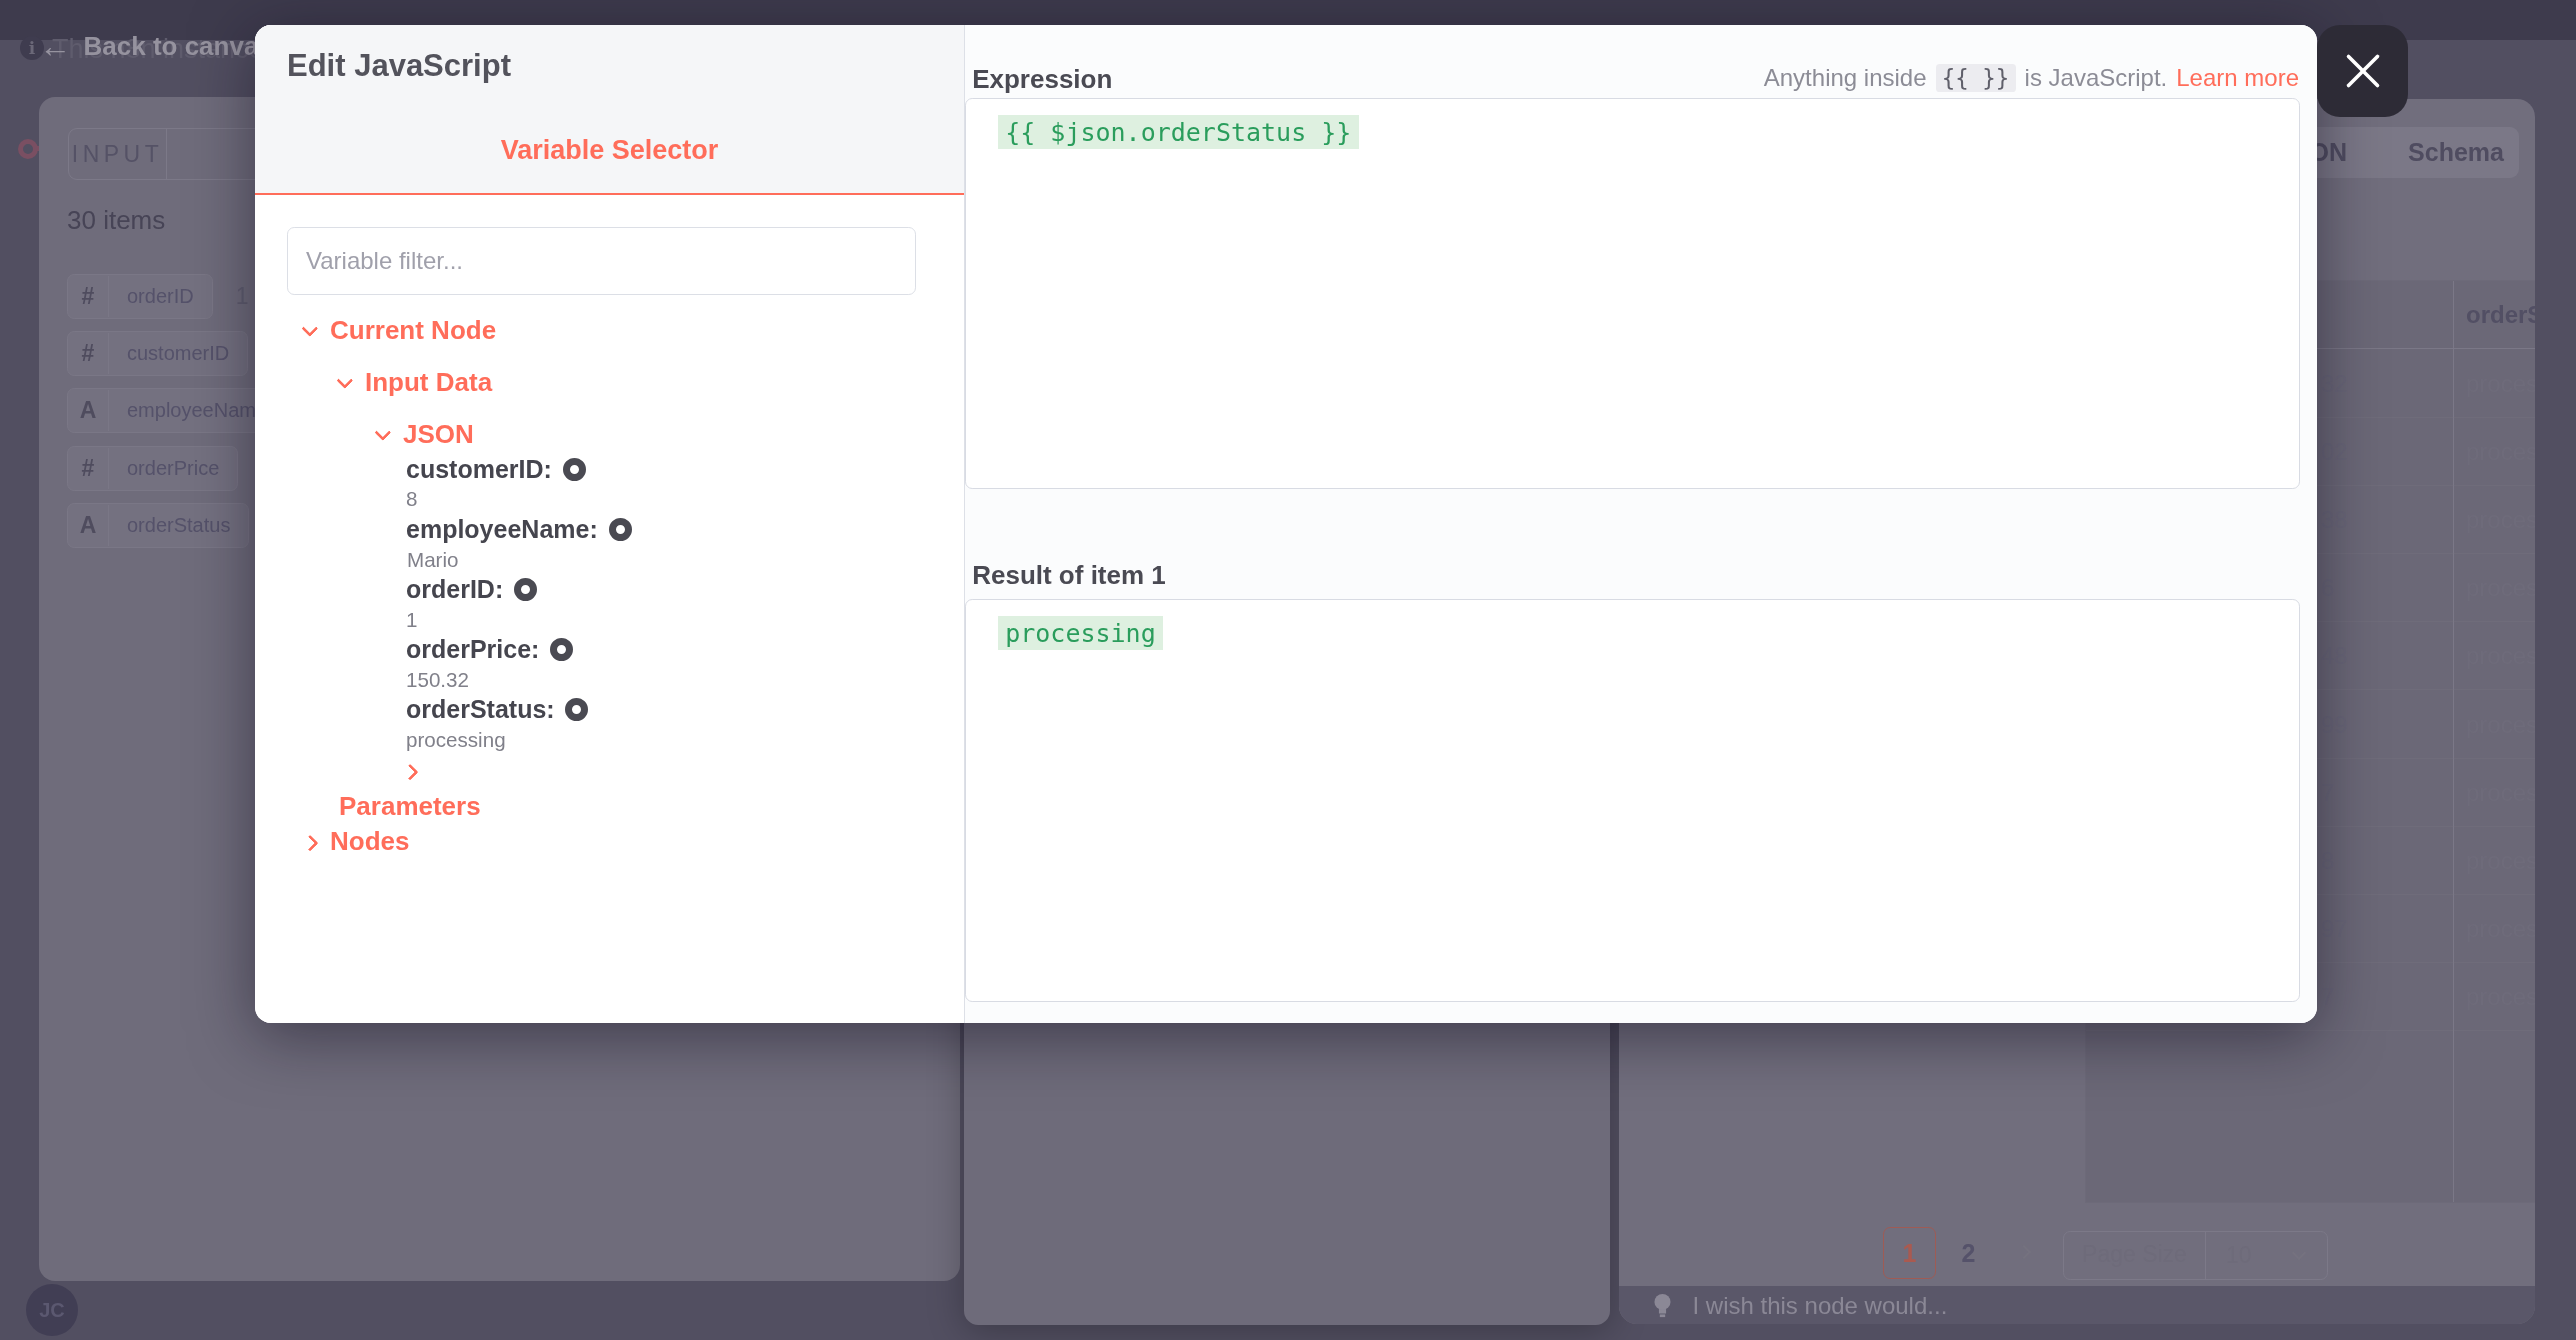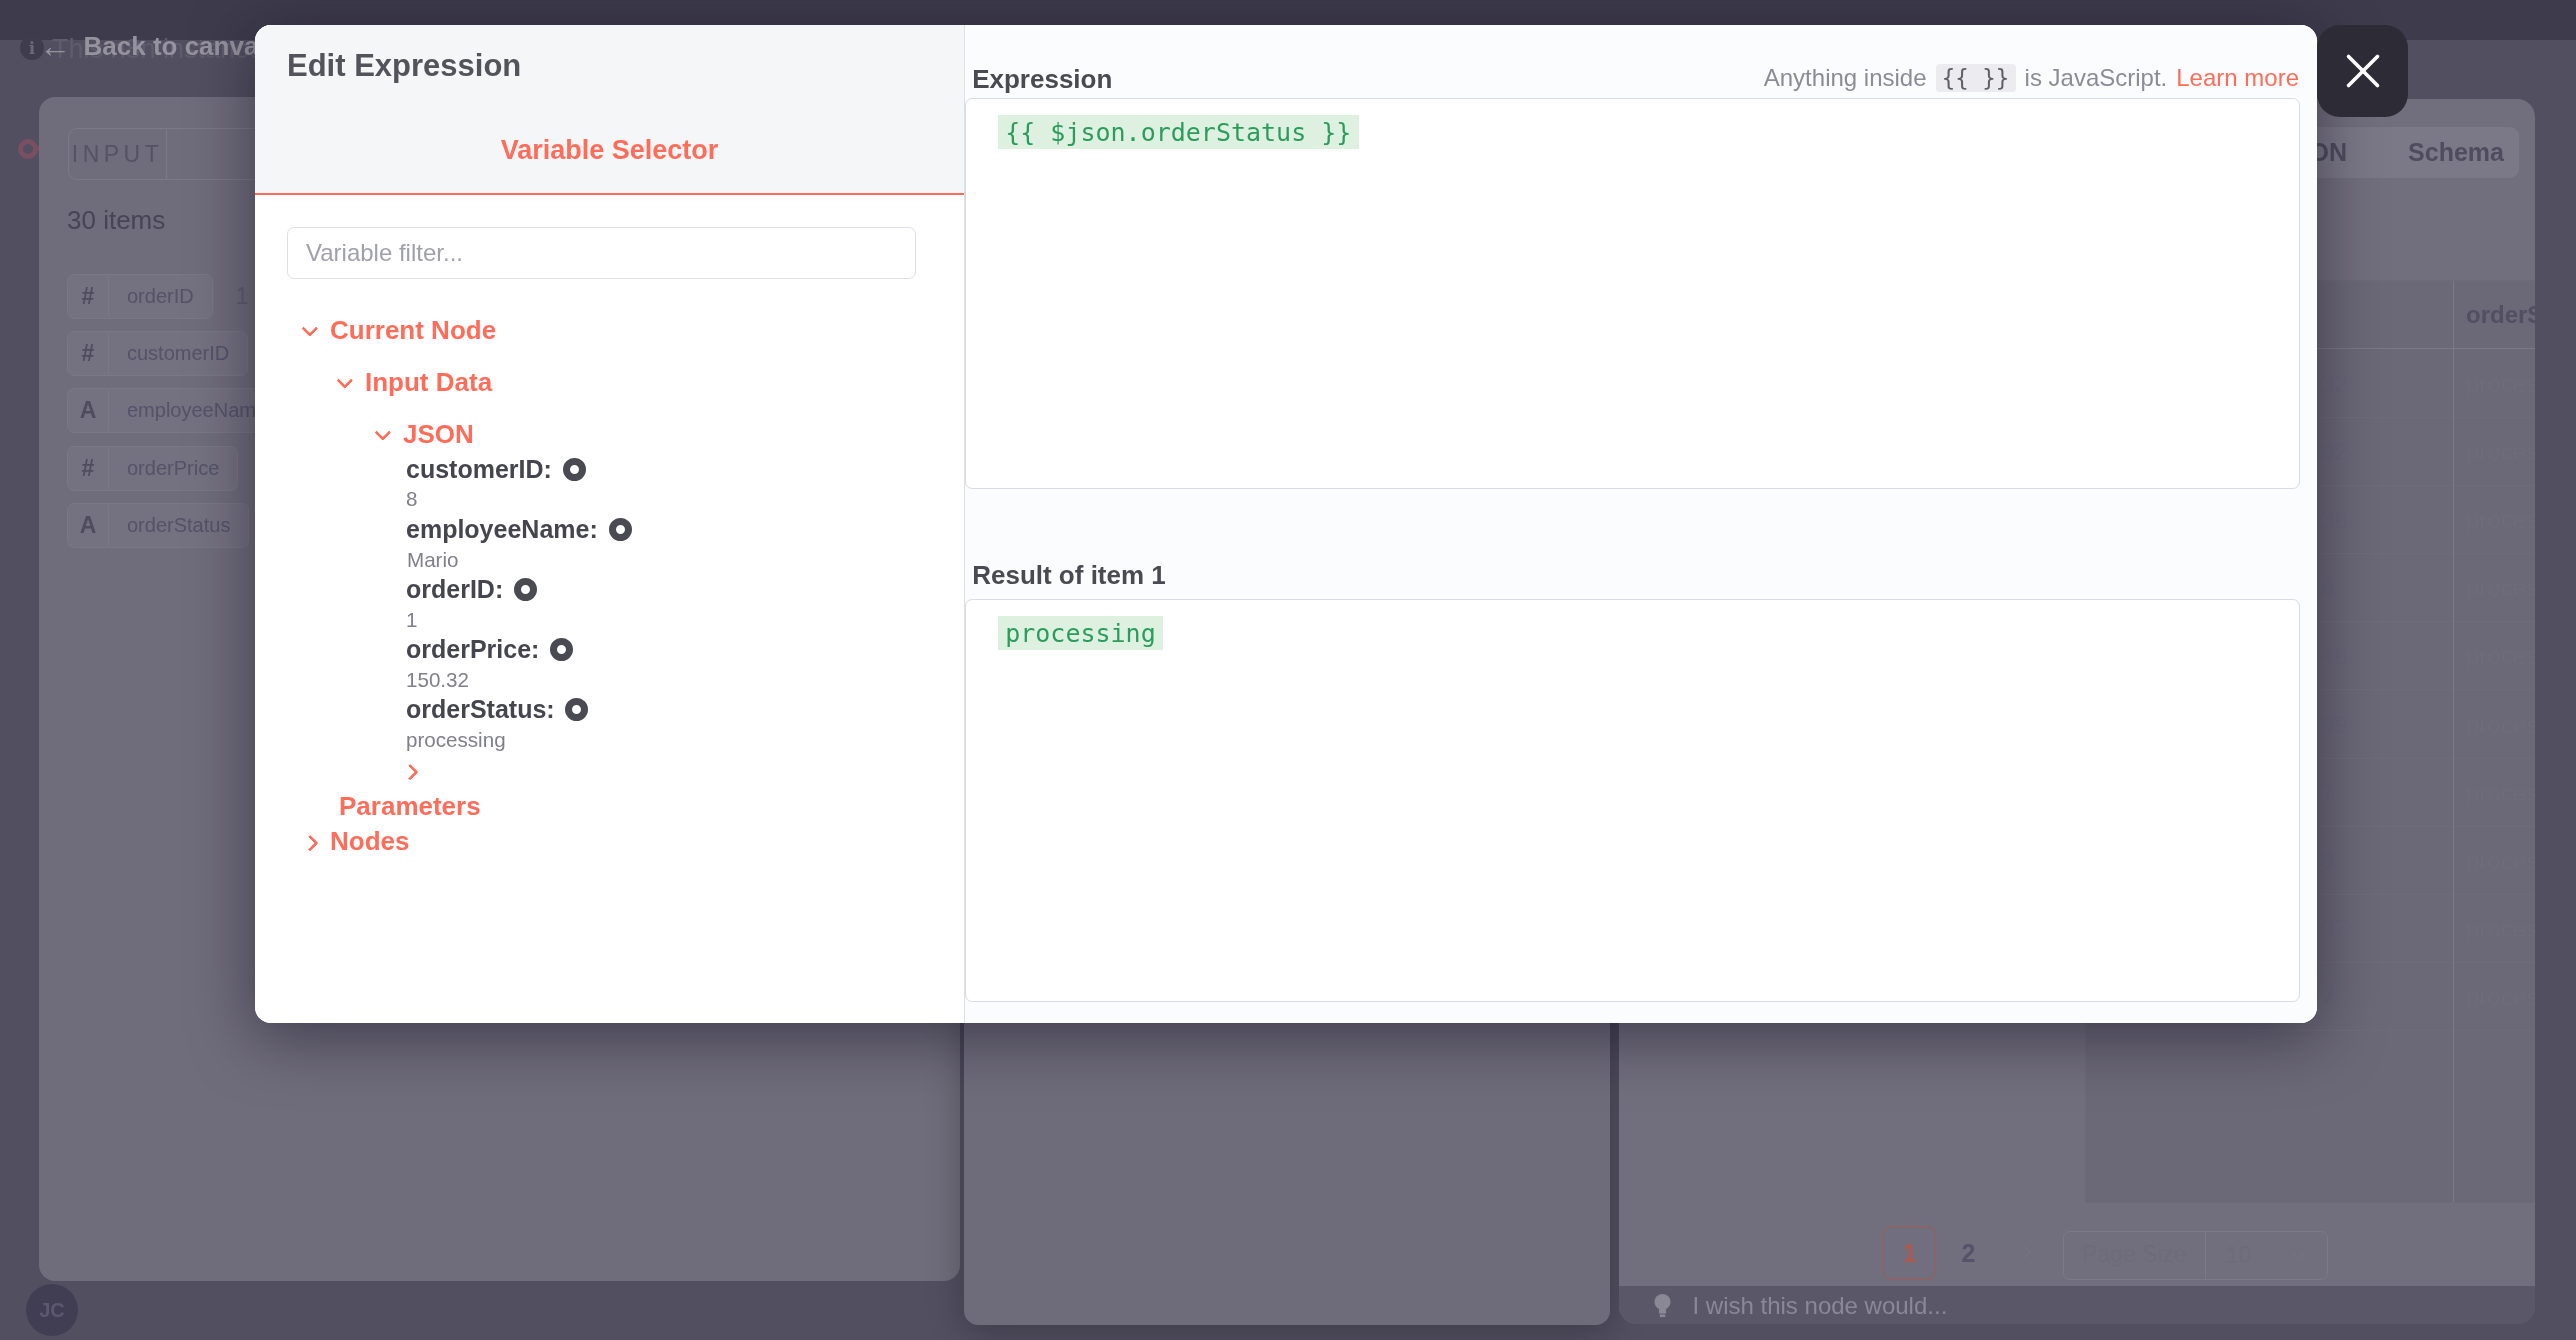--- a/index.html
+++ b/index.html
@@ -83,21 +83,21 @@
 
   
   .modal { left:255px; top:25px; width:2062px; height:998px; border-radius:16px;
     background:#fbfcfd; box-shadow:0 12.5px 63px rgba(15,12,30,0.5); display:flex; overflow:hidden; }
   .m-left { width:710px; background:#ffffff; position:relative; border-right:1.8px solid #dde0e7; }
   .m-left-header { position:absolute; left:0; top:0; width:100%; height:170px; background:#f5f6f8;
     border-bottom:2.7px solid #ff6d5a; }
   .m-title { position:absolute; left:32px; top:23px; font-size:31px; font-weight:600; color:#53535c; }
   .m-tab { position:absolute; left:0; bottom:27px; width:100%; text-align:center;
     font-size:27px; font-weight:600; color:#ff6d5a; }
-  .filter-input { position:absolute; left:32px; top:202px; width:629px; height:52px;
+  .filter-input { position:absolute; left:32px; top:202px; width:629px; height:68px;
     border:1.8px solid #dcdfe6; border-radius:7.2px; font-size:24px; color:#555; padding:0 18px;
     font-family:"Liberation Sans","DejaVu Sans",sans-serif; outline:none; background:#fff; }
   .filter-input::placeholder { color:#a0a0ab; }
   .tree-row { position:absolute; display:flex; align-items:center; gap:14.3px;
     color:#ff6d5a; font-size:26px; font-weight:600; }
   .chev-red { display:inline-block; width:11.7px; height:11.7px; border-right:3.6px solid #ff6d5a;
     border-bottom:3.6px solid #ff6d5a; border-radius:1.8px; }
   .chev-red.down { transform:rotate(45deg) translate(-1.8px,-1.8px); }
   .chev-red.right { transform:rotate(-45deg) translate(-0.9px,0.9px); }
   .field-row { position:absolute; display:flex; align-items:center; gap:10.8px; }
@@ -247,21 +247,21 @@
         <rect x="10" y="19" width="8" height="5" fill="#8b8896"></rect>
         <rect x="11" y="25" width="6" height="3" fill="#8b8896"></rect>
       </svg>
       <span class="wish-text">I wish this node would...</span>
     </div>
   </div>
 
   <div class="abs modal">
     <div class="m-left">
       <div class="m-left-header">
-        <div class="m-title">Edit Expression</div>
+        <div class="m-title">Edit JavaScript</div>
         <div class="m-tab">Variable Selector</div>
       </div>
       <input class="filter-input" type="text" placeholder="Variable filter..." style="">
 
       <div class="tree-row" style="left:49px; top:290px;">
         <span class="chev-red down"></span>
         <span>Current Node</span>
       </div>
       <div class="tree-row" style="left:84px; top:342px;">
         <span class="chev-red down"></span>

